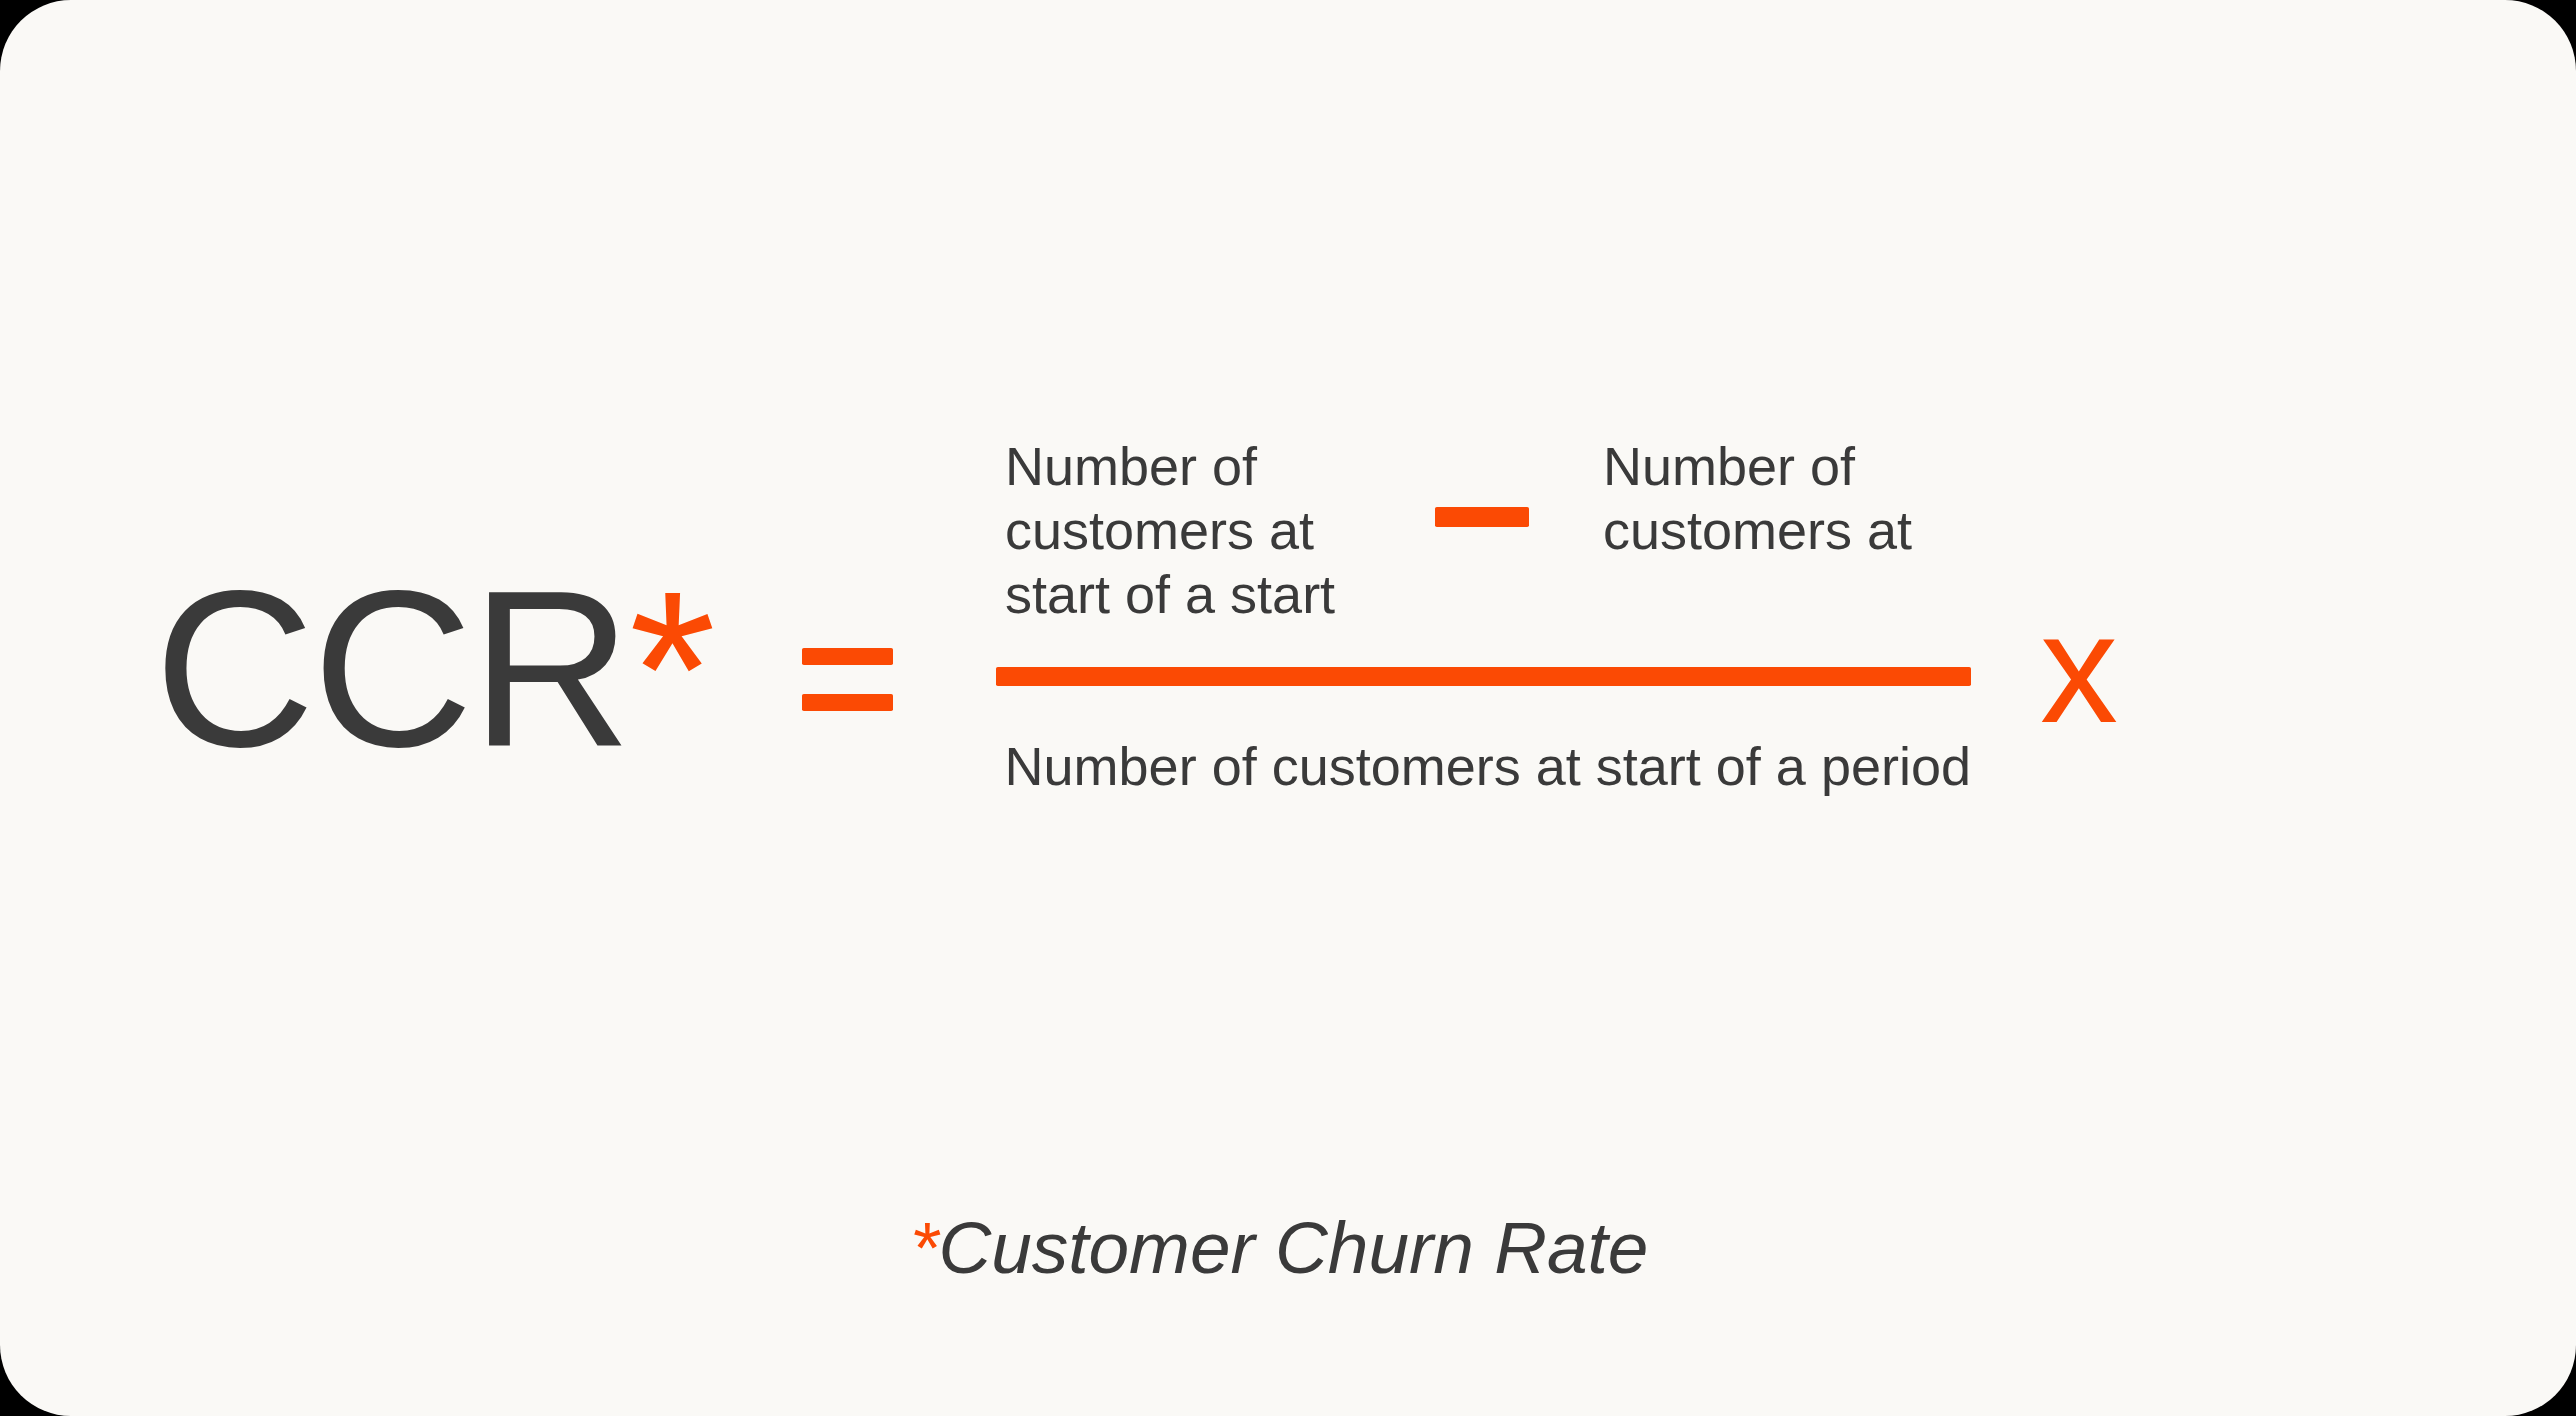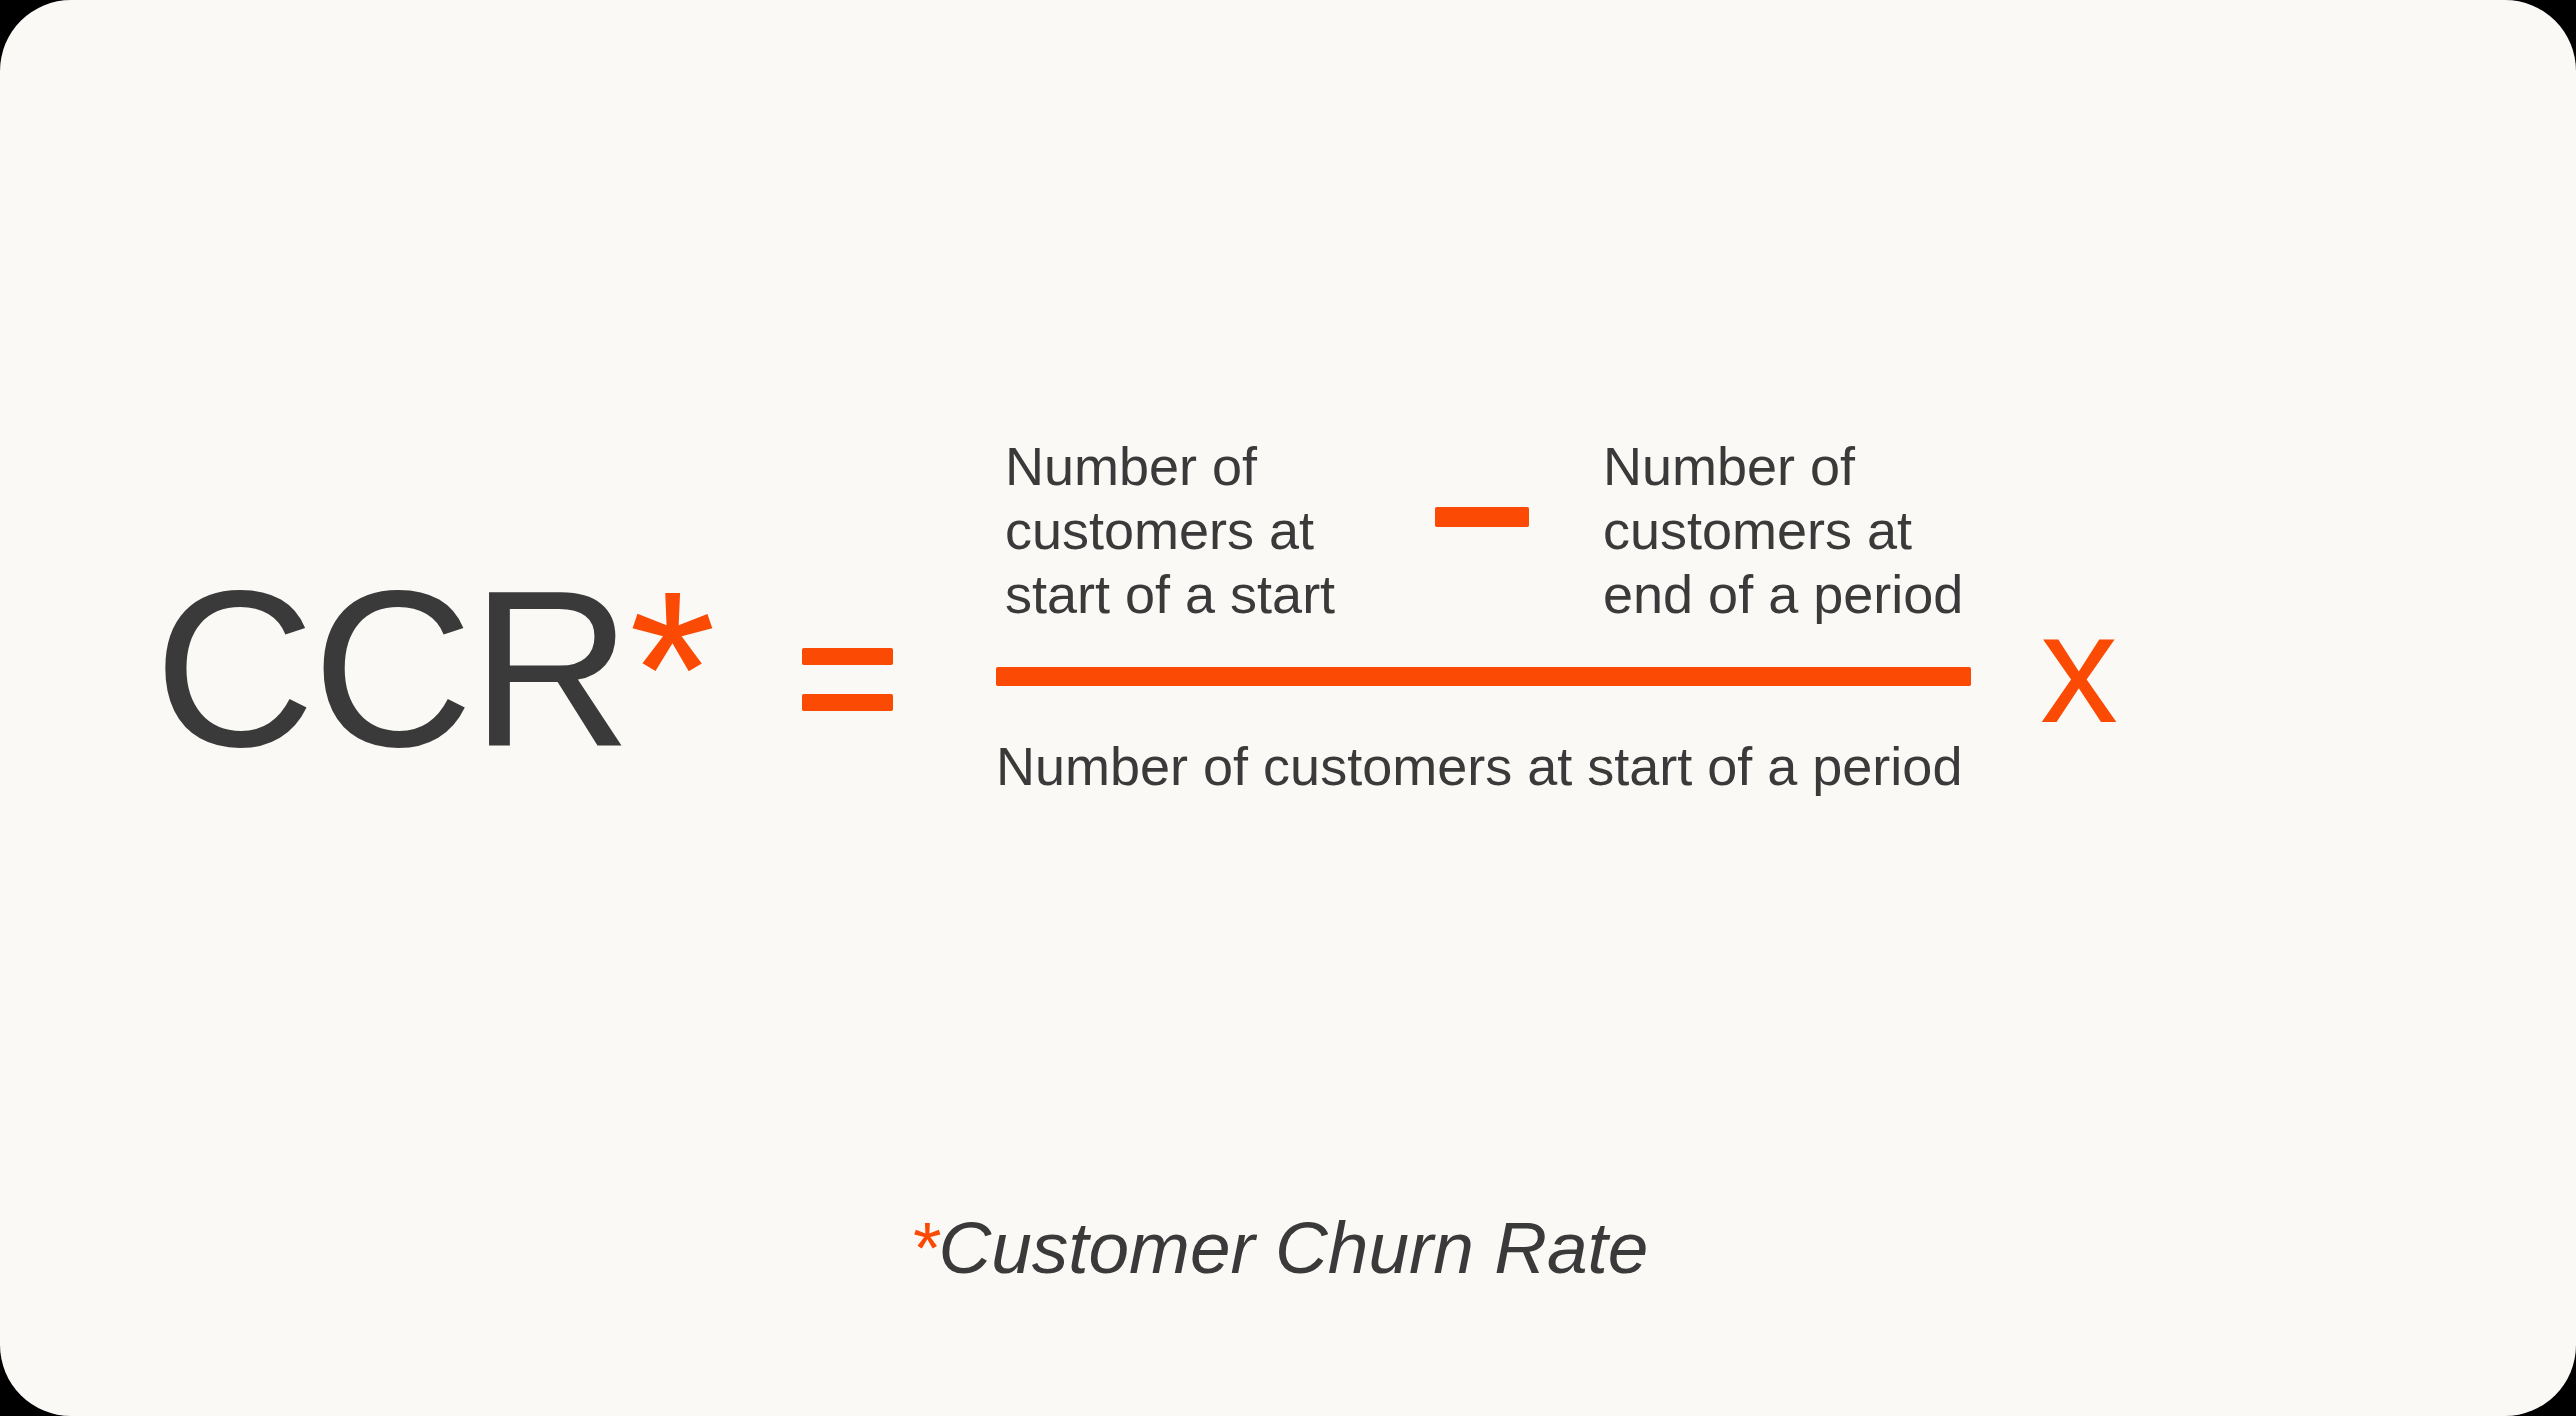--- a/index.html
+++ b/index.html
@@ -83,21 +83,21 @@
     background: #FB4A04;
     border-radius: 1.8px;
   }
 
   
   .denominator {
     position: absolute;
     left: 996px;
     top: 734px;
     width: 975px;
-    text-align: left;
+    text-align: right;
     font-size: 54px;
     line-height: 64px;
     color: #3A3A3A;
     white-space: nowrap;
   }
 
   
   .multiplier {
     position: absolute;
     left: 2040px;
@@ -147,21 +147,20 @@
       <div>Number of</div>
       <div>customers at</div>
       <div>start of a start</div>
     </div>
 
     <div class="minus"></div>
 
     <div class="num-block num-end">
       <div>Number of</div>
       <div>customers at</div>
-      <div>end of a period</div>
     </div>
 
     <div class="frac-bar"></div>
 
     <div class="denominator">Number of customers at start of a period</div>
 
     <div class="multiplier">
       <span class="mult-x accent">x</span>
     </div>
 

